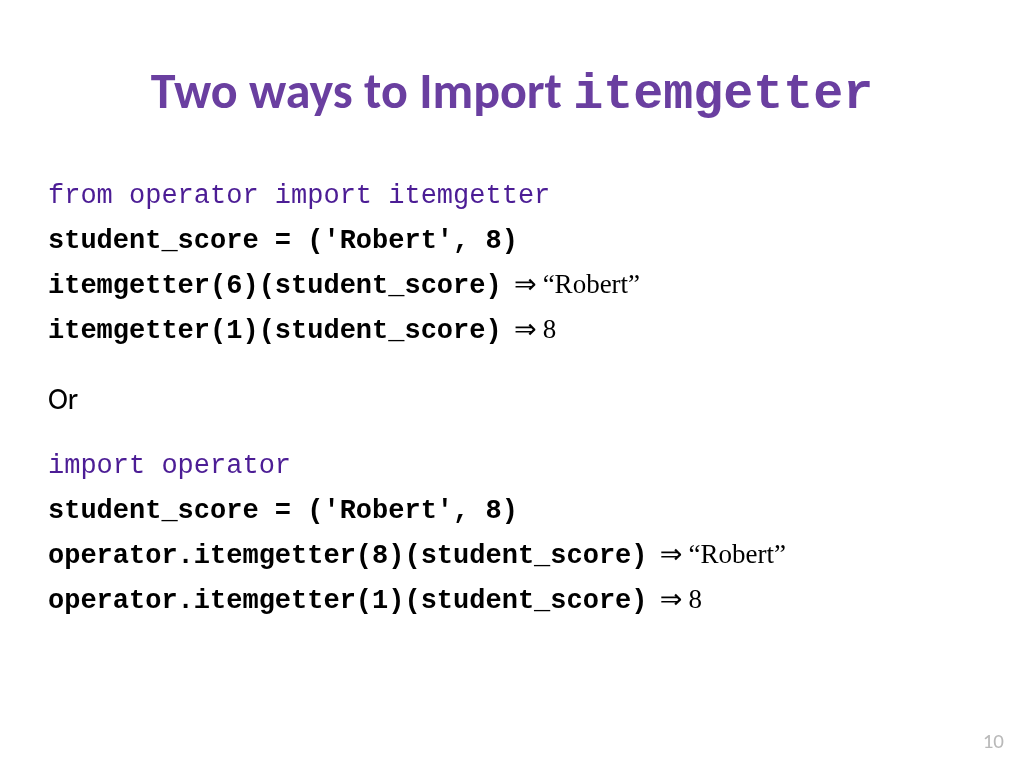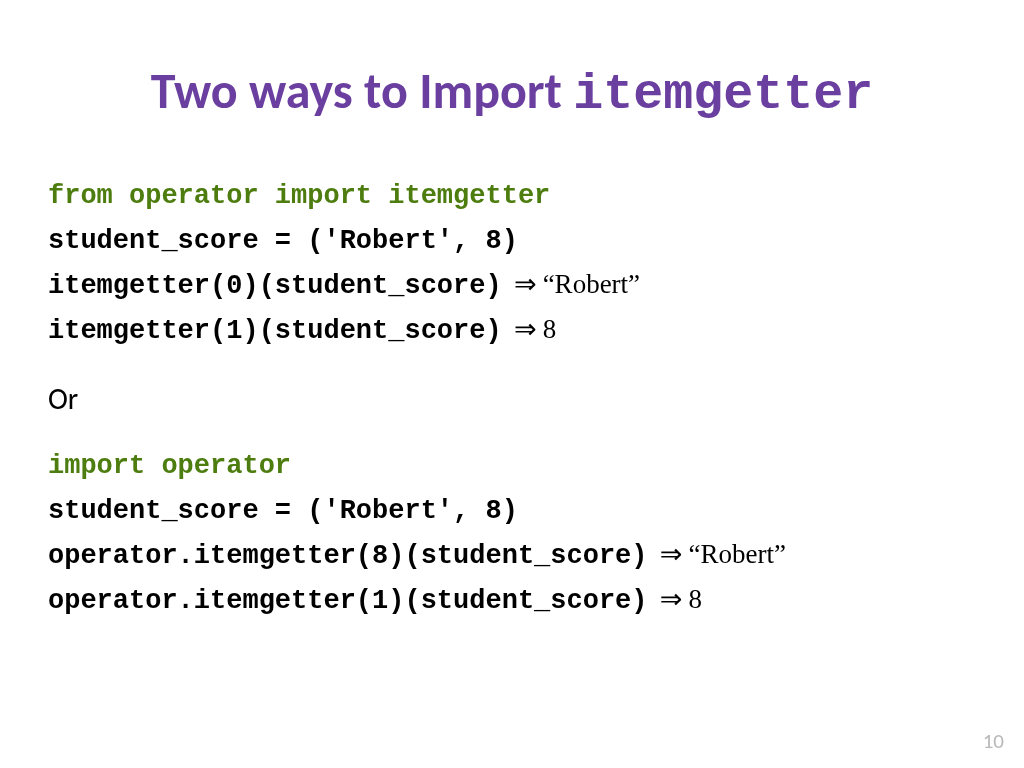--- a/index.html
+++ b/index.html
@@ -33,22 +33,22 @@
     white-space: pre;
   }
   .mono-b {
     font-family: "Courier New", Courier, monospace;
     font-weight: 700;
     color: #000;
     margin-top: 45px;
   }
   .red {
     font-family: "Courier New", Courier, monospace;
-    font-weight: 700;
-    color: #4d7c0f;
+    font-weight: 400;
+    color: #4c1d95;
   }
   .arrow {
     font-family: Calibri, Arial, sans-serif;
     color: #000;
     font-weight: 400;
   }
   .result {
     font-family: Liberation Serif, serif;
     color: #000;
     font-weight: 400;
@@ -73,21 +73,21 @@
 
 <div class="slide">
 
   <h1 class="title">
     <span>Two ways to Import </span><span class="mono">itemgetter</span>
   </h1>
 
   <div class="block">
     <div class="line"><span class="red">from operator import itemgetter</span></div>
     <div class="line"><span class="mono-b">student_score = ('Robert', 8)</span></div>
-    <div class="line"><span class="mono-b">itemgetter(0)(student_score)</span>  <span class="arrow">⇒</span> <span class="result">“Robert”</span></div>
+    <div class="line"><span class="mono-b">itemgetter(6)(student_score)</span>  <span class="arrow">⇒</span> <span class="result">“Robert”</span></div>
     <div class="line"><span class="mono-b">itemgetter(1)(student_score)</span>  <span class="arrow">⇒</span> <span class="result">8</span></div>
   </div>
 
   <div class="or">Or</div>
 
   <div class="block">
     <div class="line"><span class="red">import operator</span></div>
     <div class="line"><span class="mono-b">student_score = ('Robert', 8)</span></div>
     <div class="line"><span class="mono-b">operator.itemgetter(8)(student_score)</span>  <span class="arrow">⇒</span> <span class="result">“Robert”</span></div>
     <div class="line"><span class="mono-b">operator.itemgetter(1)(student_score)</span>  <span class="arrow">⇒</span> <span class="result">8</span></div>

